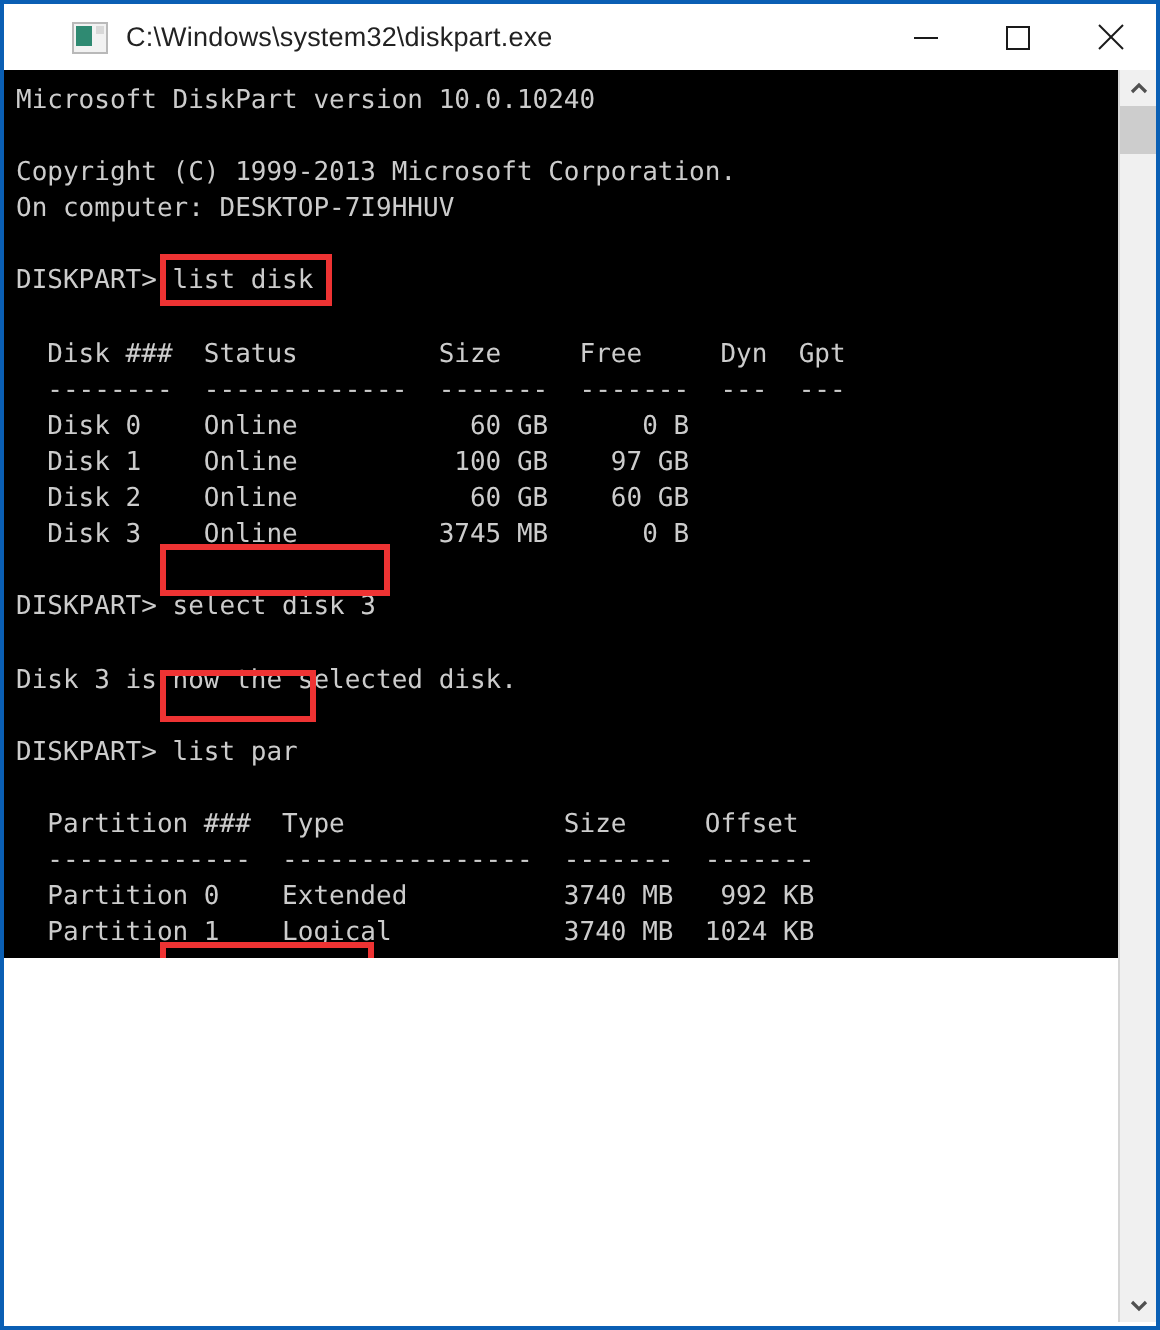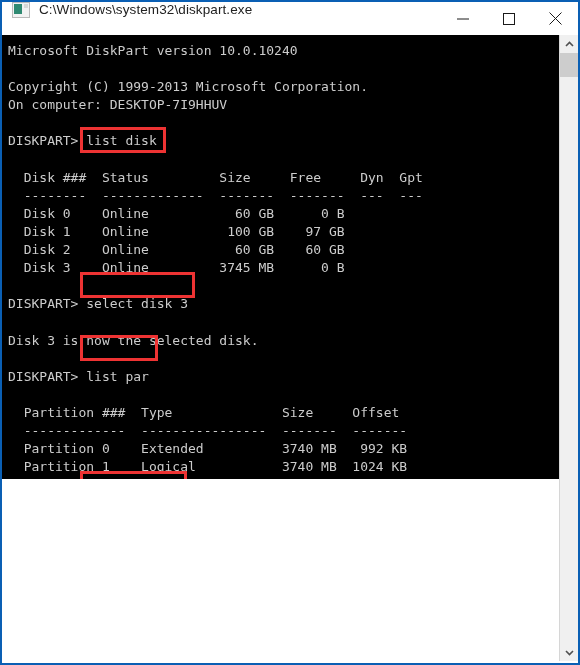--- a/index.html
+++ b/index.html
@@ -28,21 +28,22 @@
   
   .titlebar {
     position: absolute;
     left: 0; top: 0;
     width: 576px;
     height: 35px;
     background: #ffffff;
     border-top: 2px solid #0a5fb4;
     box-sizing: border-box;
     display: flex;
-    align-items: flex-start;
+    align-items: center;
+    padding-left: 24px;
   }
   .app-icon {
     width: 18px;
     height: 16px;
     margin-left: 10px;
     margin-right: 9px;
     flex: 0 0 auto;
     position: relative;
     background: #f2f2f2;
     border: 1px solid #b9b9b9;

